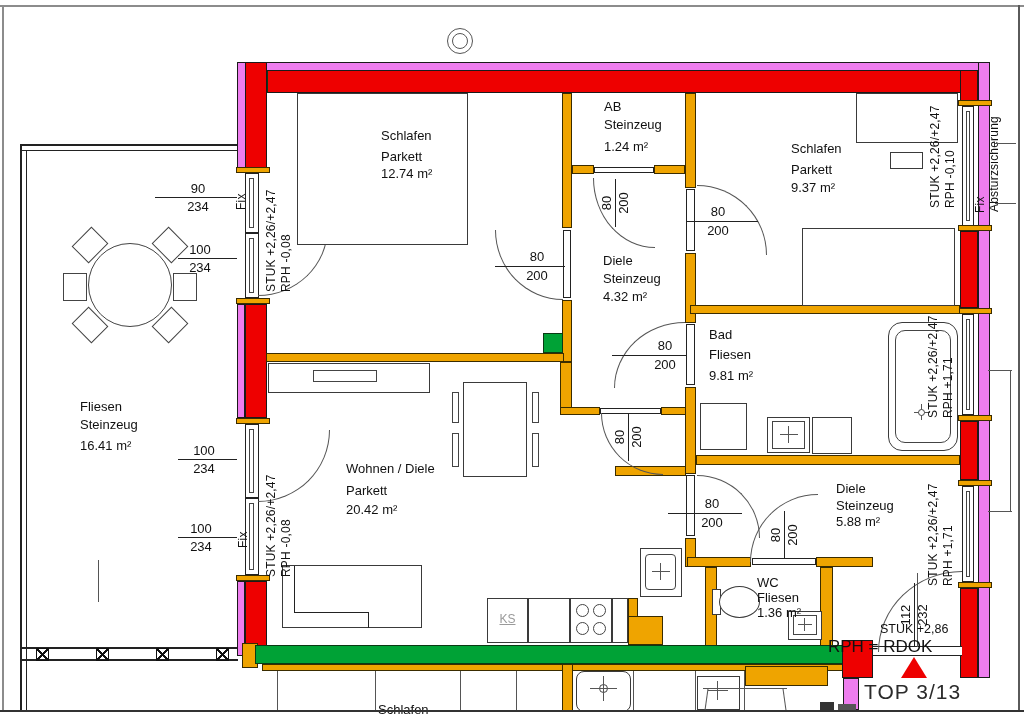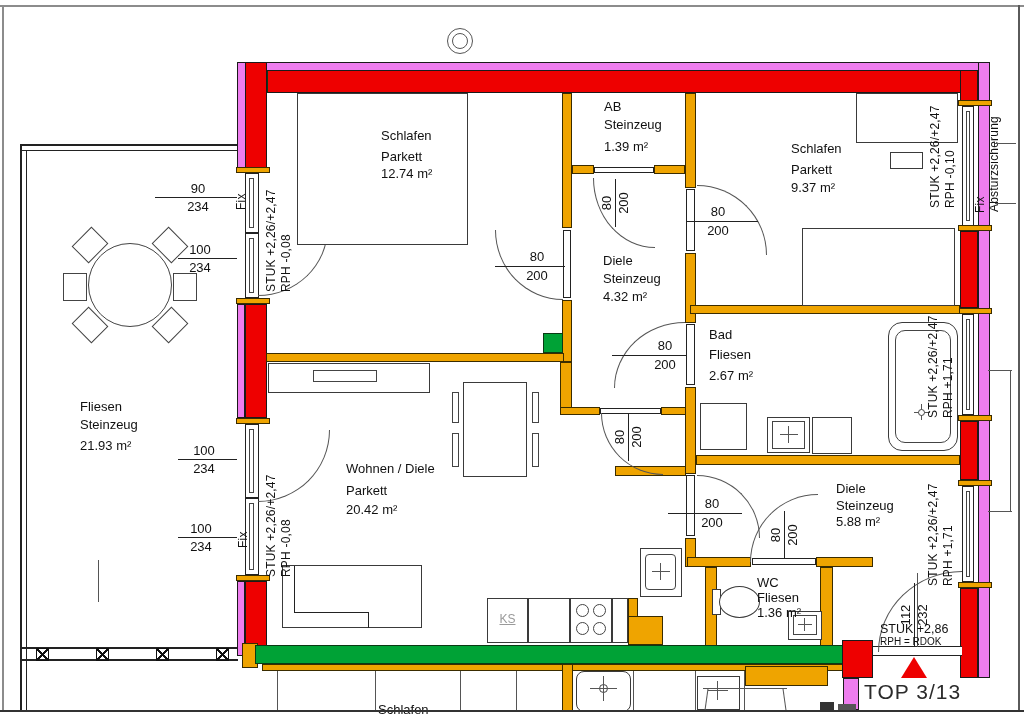--- a/index.html
+++ b/index.html
@@ -255,36 +255,36 @@
   <div class="a rfrac" style="left:883px;top:598px;width:64px;height:34px">
     <div class="rn">112</div>
     <div>232</div>
   </div>
 
   <div class="a txt" style="left:381px;top:128px">Schlafen</div>
   <div class="a txt" style="left:381px;top:149px">Parkett</div>
   <div class="a txt" style="left:381px;top:166px">12.74 m²</div>
   <div class="a txt" style="left:604px;top:99px">AB</div>
   <div class="a txt" style="left:604px;top:117px">Steinzeug</div>
-  <div class="a txt" style="left:604px;top:139px">1.39 m²</div>
+  <div class="a txt" style="left:604px;top:139px">1.24 m²</div>
   <div class="a txt" style="left:791px;top:141px">Schlafen</div>
   <div class="a txt" style="left:791px;top:162px">Parkett</div>
   <div class="a txt" style="left:791px;top:180px">9.37 m²</div>
   <div class="a txt" style="left:603px;top:253px">Diele</div>
   <div class="a txt" style="left:603px;top:271px">Steinzeug</div>
   <div class="a txt" style="left:603px;top:289px">4.32 m²</div>
   <div class="a txt" style="left:709px;top:327px">Bad</div>
   <div class="a txt" style="left:709px;top:347px">Fliesen</div>
-  <div class="a txt" style="left:709px;top:368px">2.67 m²</div>
+  <div class="a txt" style="left:709px;top:368px">9.81 m²</div>
   <div class="a txt" style="left:346px;top:461px">Wohnen / Diele</div>
   <div class="a txt" style="left:346px;top:483px">Parkett</div>
   <div class="a txt" style="left:346px;top:502px">20.42 m²</div>
   <div class="a txt" style="left:80px;top:399px">Fliesen</div>
   <div class="a txt" style="left:80px;top:417px">Steinzeug</div>
-  <div class="a txt" style="left:80px;top:438px">21.93 m²</div>
+  <div class="a txt" style="left:80px;top:438px">16.41 m²</div>
   <div class="a txt" style="left:836px;top:481px">Diele</div>
   <div class="a txt" style="left:836px;top:498px">Steinzeug</div>
   <div class="a txt" style="left:836px;top:514px">5.88 m²</div>
   <div class="a txt" style="left:757px;top:575px">WC</div>
   <div class="a txt" style="left:757px;top:590px">Fliesen</div>
   <div class="a txt" style="left:757px;top:605px">1.36 m²</div>
   <div class="a txt" style="left:378px;top:702px">Schlafen</div>
   <div class="a txt gray" style="left:487px;top:612px;width:41px;text-align:center;font-size:12px">KS</div>
 
   <div class="a vtx" style="left:264px;top:160px;height:132px">
@@ -306,21 +306,21 @@
   <div class="a vtx" style="left:926px;top:468px;height:118px">
     <div>STUK +2,26/+2,47</div>
     <div>RPH  +1,71</div>
   </div>
   <div class="a vtx" style="left:234px;top:178px;height:32px">Fix</div>
   <div class="a vtx" style="left:236px;top:516px;height:32px">Fix</div>
   <div class="a vtx" style="left:973px;top:183px;height:30px">Fix</div>
   <div class="a vtx" style="left:987px;top:100px;height:112px">Absturzsicherung</div>
 
   <div class="a txt" style="left:880px;top:622px;font-size:12.5px">STUK +2,86</div>
-  <div class="a txt" style="left:880px;top:636px;font-size:10px">RPH = RDOK</div>
+  <div class="a txt" style="left:828px;top:636px;font-size:17px">RPH = RDOK</div>
   <div class="a txt" style="left:864px;top:679px;font-size:21px;color:#2b2b2b;letter-spacing:1px">TOP 3/13</div>
 
   <div class="a lng" style="left:995px;top:143px;width:21px;height:1px"></div>
   <div class="a lng" style="left:995px;top:203px;width:21px;height:1px"></div>
   <div class="a lng" style="left:988px;top:370px;width:24px;height:1px"></div>
   <div class="a lng" style="left:1010px;top:370px;width:1px;height:141px"></div>
   <div class="a lng" style="left:988px;top:511px;width:24px;height:1px"></div>
   <div class="a circ" style="left:447px;top:28px;width:26px;height:26px;border-color:#555"></div>
   <div class="a circ" style="left:452px;top:33px;width:16px;height:16px;border-color:#555"></div>
   <div class="a" style="left:0;top:5px;width:1024px;height:2px;background:#8c8c8c"></div>

